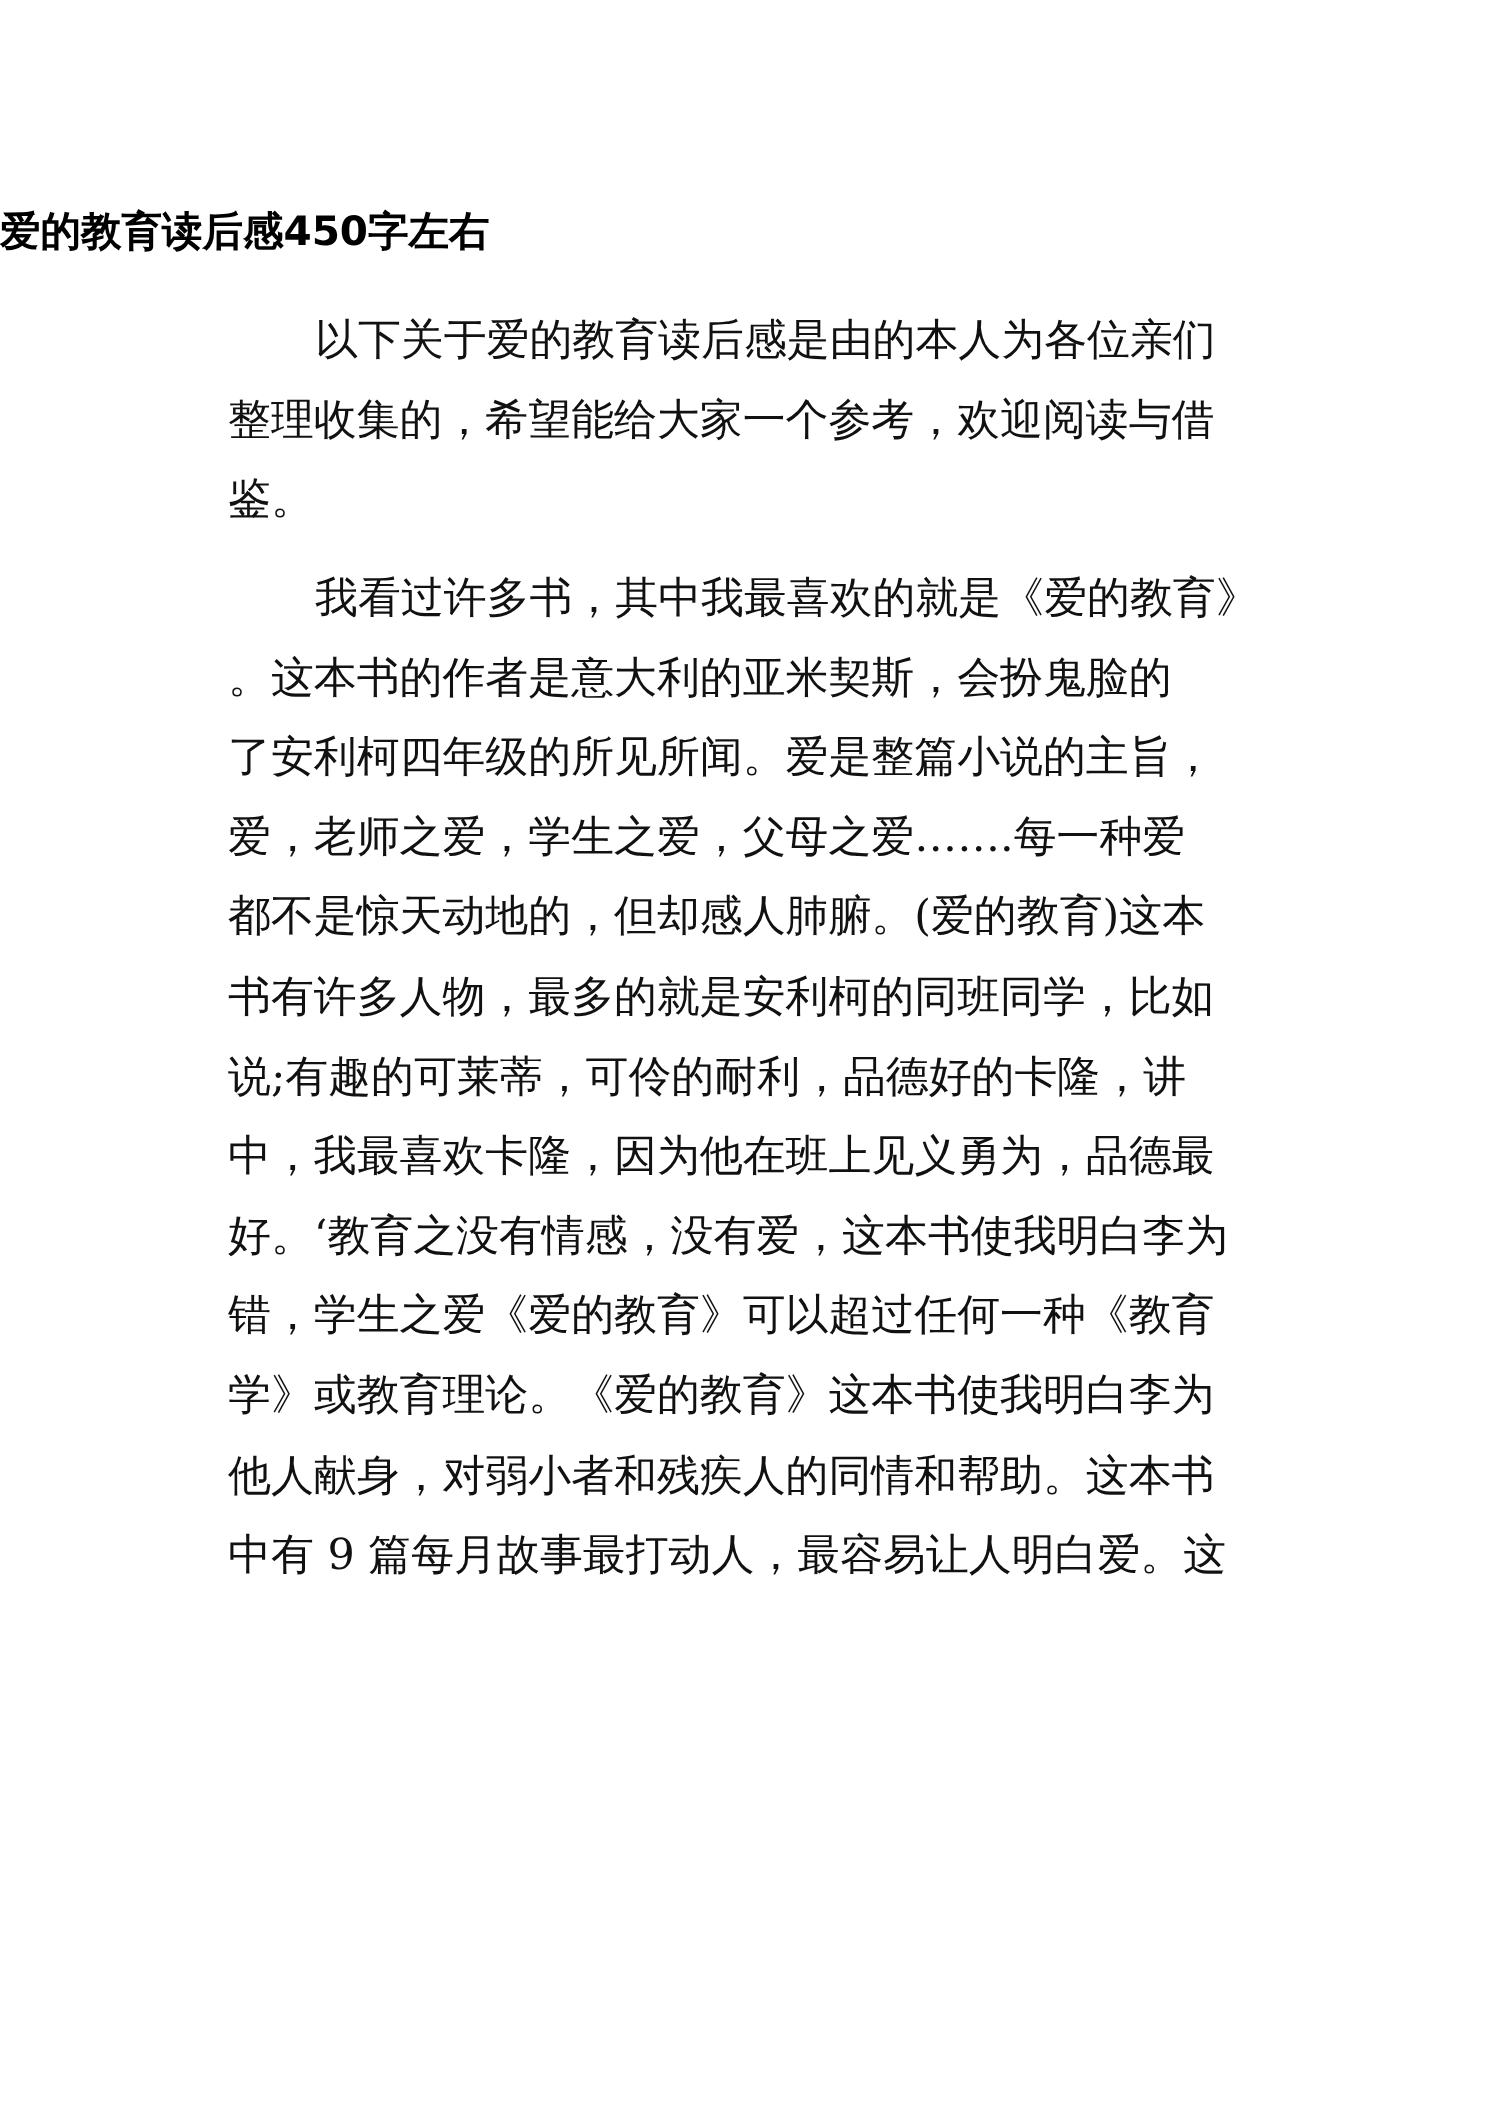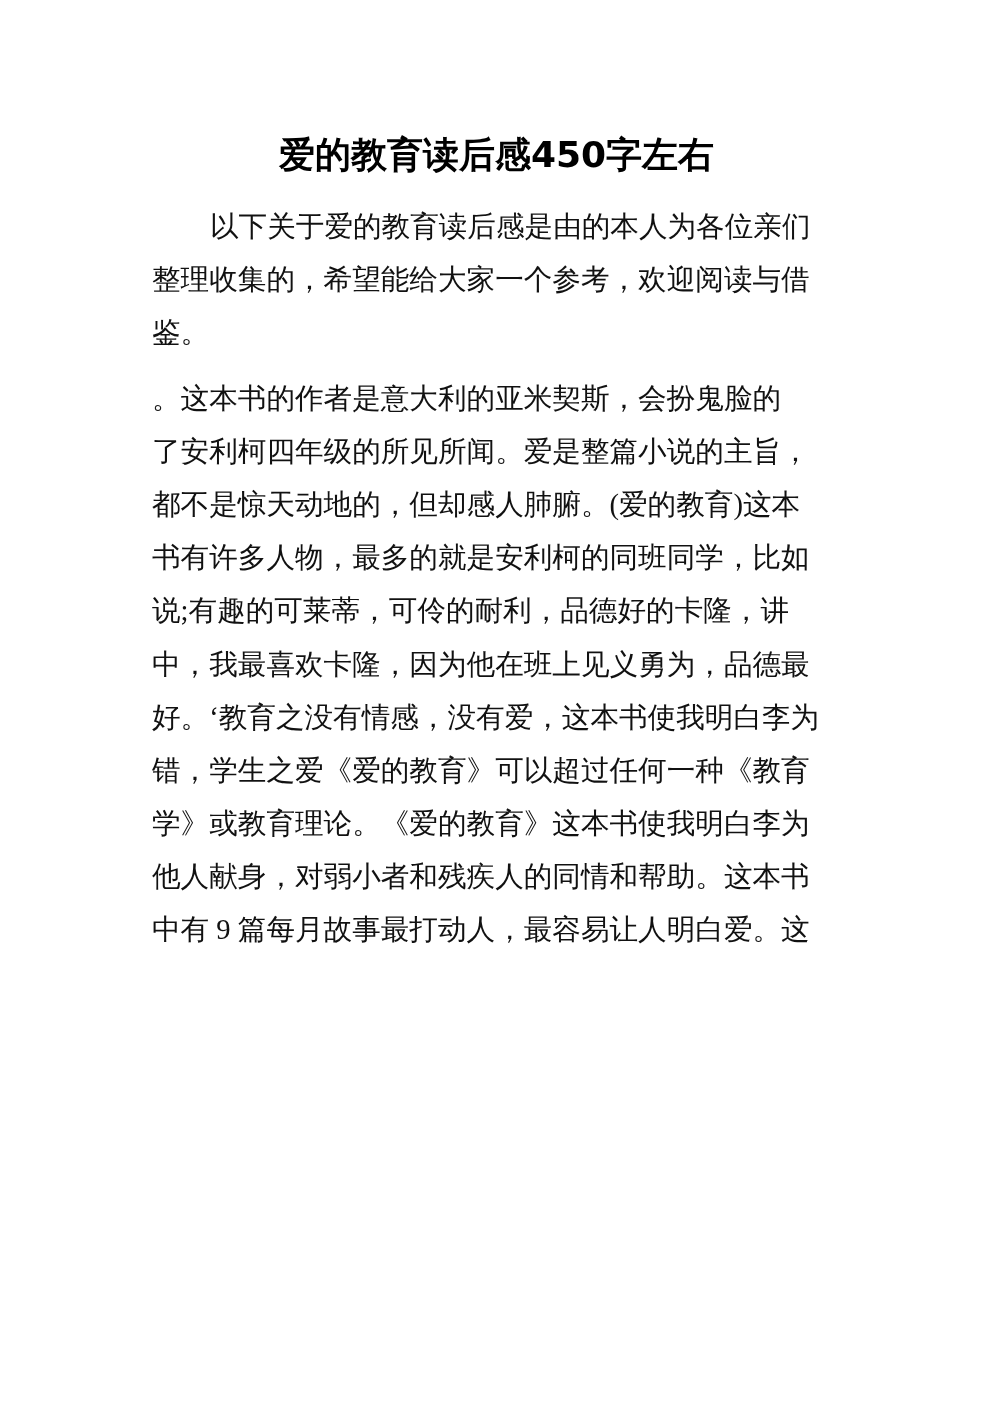--- a/index.html
+++ b/index.html
@@ -1,47 +1,49 @@
 <!DOCTYPE html>
 <html><head>
 <meta charset="utf-8">
 <style>
   html, body { margin: 0; padding: 0; background: #ffffff; }
   body { width: 993px; height: 1404px; position: relative; overflow: hidden; }
   .page { position: absolute; left: 0; top: 0; width: 993px; height: 1404px; background: #fff; }
   .title {
-    position: absolute; left: 0; top: 130px; width: 993px; text-align: center;
+    position: absolute; left: 0; top: 130px; width: 993px; 
     font-family: "DejaVu Sans", "Liberation Sans", sans-serif; font-weight: bold;
-    font-size: 36px; line-height: 50px; color: #000; letter-spacing: 0px;
+    font-size: 27px; line-height: 50px; color: #000; letter-spacing: 0px;
   }
   .body {
     position: absolute; left: 152px; top: 200px; width: 720px;
     font-family: "DejaVu Serif", "Liberation Serif", serif;
     font-size: 28.6px; line-height: 53.2px; color: #111;
   }
-  .line { display: block; white-space: nowrap; height: 53.2px; font-family: Liberation Serif, serif; }
+  .line { display: block; white-space: nowrap; height: 53.2px; }
   .indent { padding-left: 58px; }
   .para-gap { height: 12px; }
 </style>
 </head>
 <body>
 
 <div class="page">
   <div class="title">爱的教育读后感450字左右</div>
 
   <div class="body">
     <div>
       <span class="line indent">以下关于爱的教育读后感是由的本人为各位亲们</span>
       <span class="line">整理收集的，希望能给大家一个参考，欢迎阅读与借</span>
       <span class="line">鉴。</span>
     </div>
     <div class="para-gap"></div>
     <div>
+      <span class="line indent">我看过许多书，其中我最喜欢的就是《爱的教育》</span>
       <span class="line">。这本书的作者是意大利的亚米契斯，会扮鬼脸的</span>
       <span class="line">了安利柯四年级的所见所闻。爱是整篇小说的主旨，</span>
+      <span class="line">爱，老师之爱，学生之爱，父母之爱…….每一种爱</span>
       <span class="line">都不是惊天动地的，但却感人肺腑。(爱的教育)这本</span>
       <span class="line">书有许多人物，最多的就是安利柯的同班同学，比如</span>
       <span class="line">说;有趣的可莱蒂，可伶的耐利，品德好的卡隆，讲</span>
       <span class="line">中，我最喜欢卡隆，因为他在班上见义勇为，品德最</span>
       <span class="line">好。‘教育之没有情感，没有爱，这本书使我明白李为</span>
       <span class="line">错，学生之爱《爱的教育》可以超过任何一种《教育</span>
       <span class="line">学》或教育理论。《爱的教育》这本书使我明白李为</span>
       <span class="line">他人献身，对弱小者和残疾人的同情和帮助。这本书</span>
       <span class="line">中有 9 篇每月故事最打动人，最容易让人明白爱。这</span>
     </div>

